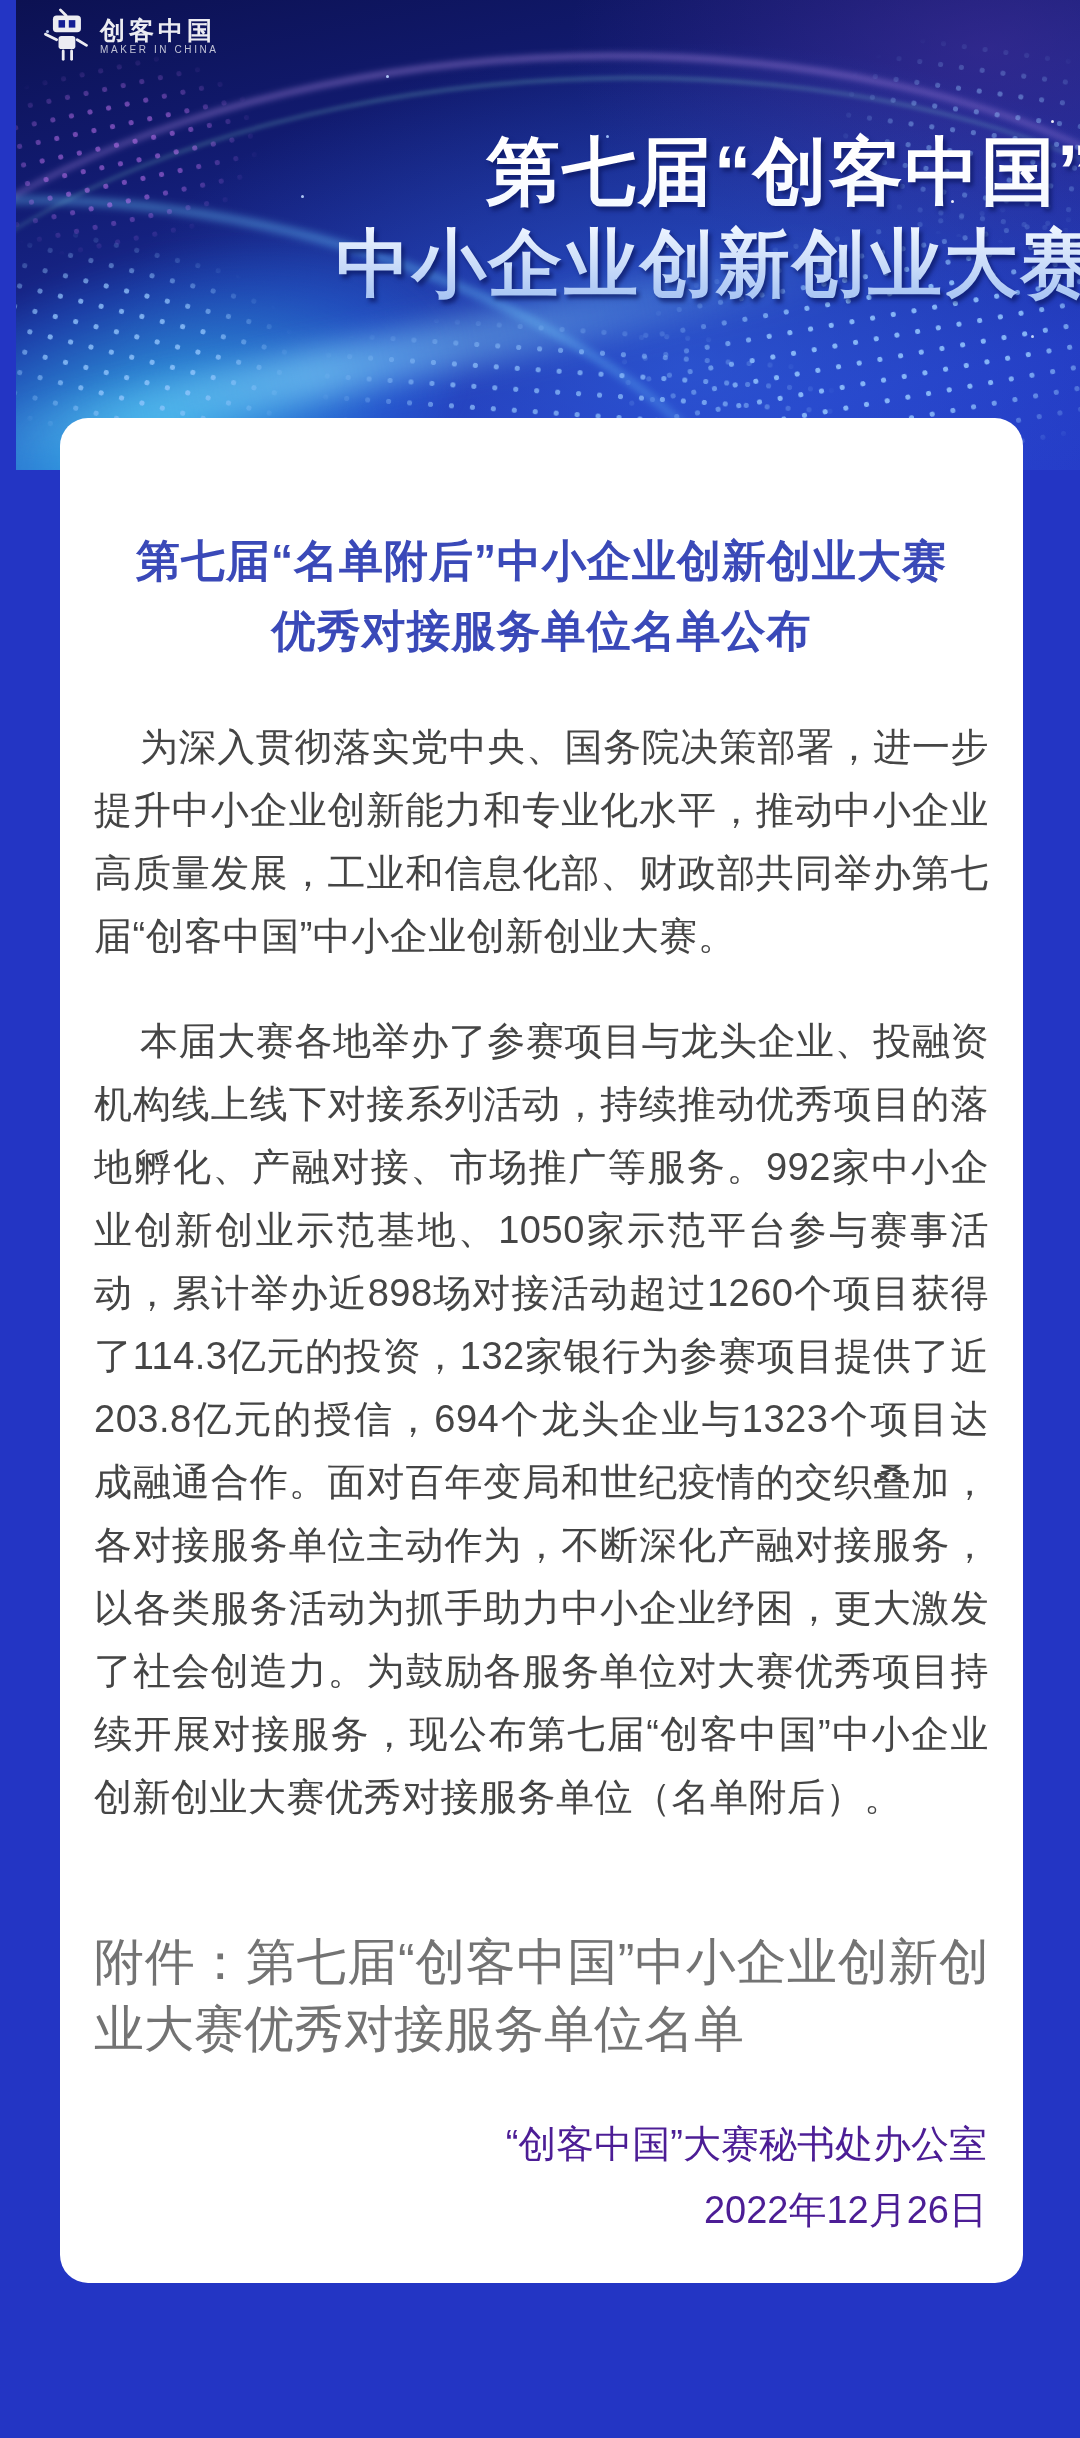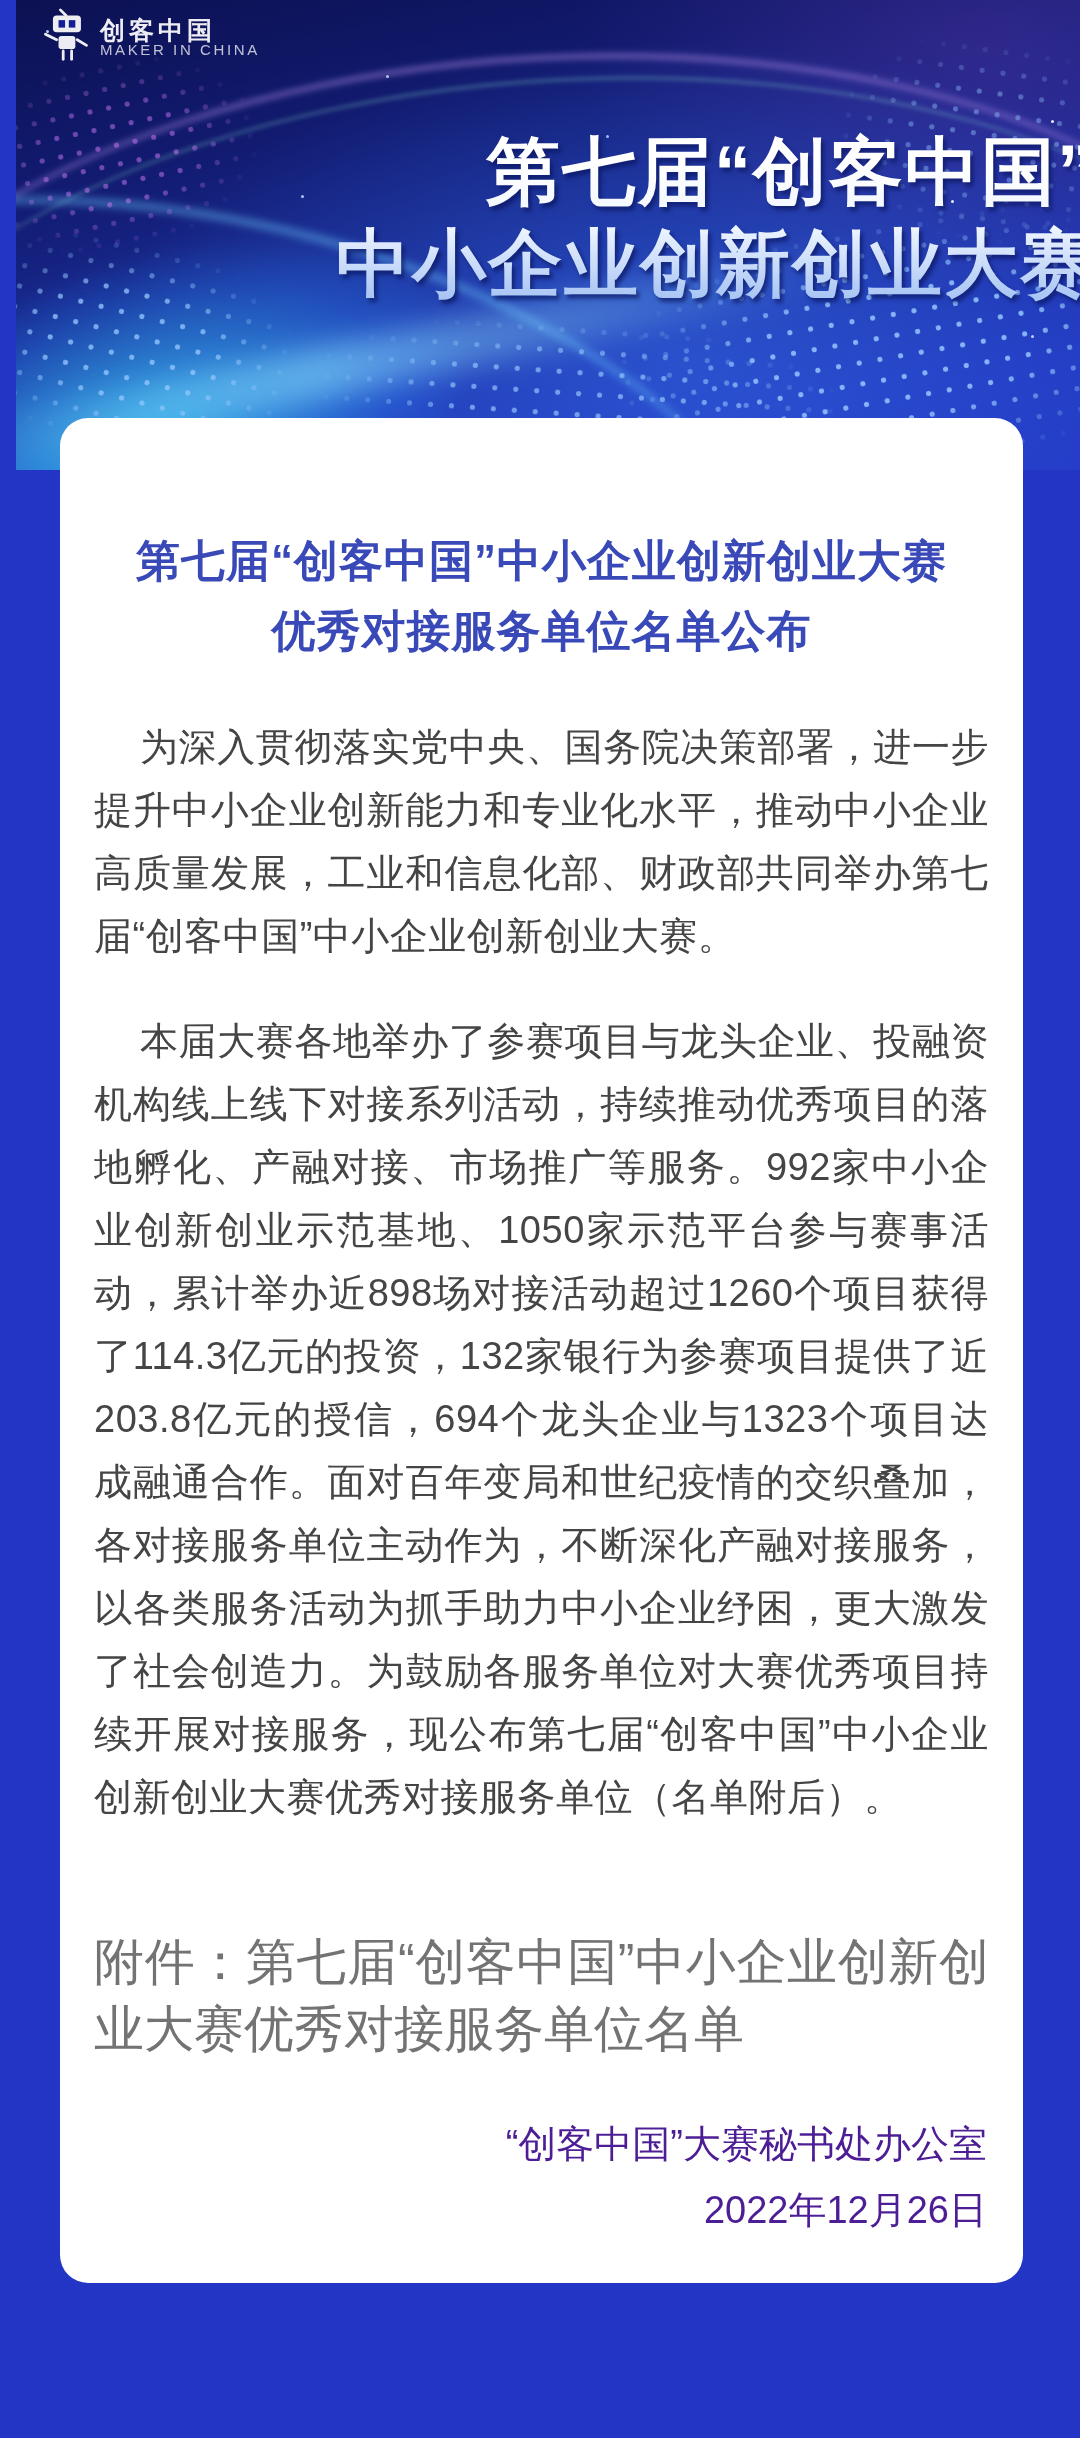--- a/index.html
+++ b/index.html
@@ -42,21 +42,21 @@
     background-image:radial-gradient(rgba(215,125,255,.6) 2.2px, rgba(215,125,255,0) 3px);
     background-size:19px 19px;opacity:.8;}
   .stars{position:absolute;left:30px;top:30px;width:3px;height:3px;border-radius:50%;background:#cfe2ff;opacity:.9;
     box-shadow:340px 45px #bcd6ff,620px 215px #9fc4ff,905px 170px #ffffff,
                560px 105px #a9ccff,985px 305px #cfe2ff,1005px 90px #ffffff,255px 165px #bcd6ff;}
   
   .logo{position:absolute;left:22px;top:8px;display:flex;align-items:center;opacity:.92;}
   .logo svg{width:56px;height:56px;display:block;}
   .logo-text{margin-left:6px;display:flex;flex-direction:column;}
   .logo-cn{color:#fff;font-size:25px;font-weight:bold;letter-spacing:4px;line-height:28px;}
-  .logo-en{color:rgba(255,255,255,.8);font-size:15px;letter-spacing:2.6px;line-height:12px;}
+  .logo-en{color:rgba(255,255,255,.8);font-size:10px;letter-spacing:2.6px;line-height:12px;}
   
   .banner-title{position:absolute;top:126px;left:0;width:100%;text-align:right;
     font-weight:900;font-size:74px;line-height:92px;letter-spacing:2px;
     background:linear-gradient(180deg,#ffffff 20%,#eef5ff 55%,#9dbdf2 100%);
     -webkit-background-clip:text;background-clip:text;color:transparent;
     filter:drop-shadow(3px 4px 2px rgba(8,18,90,.65));}
   
   .card{position:absolute;left:60px;top:418px;width:963px;height:1865px;
     background:#ffffff;border-radius:28px;box-sizing:border-box;padding:0 30px;z-index:5;}
   .card h1{margin:108px 0 0;text-align:center;color:#3a49b8;
@@ -107,21 +107,21 @@
   </div>
 
   <div class="banner-title">
     <div>第七届“创客中国”</div>
     <div>中小企业创新创业大赛</div>
   </div>
 </div>
 
 <div class="card">
   <h1>
-    <span>第七届“创客中国”中小企业创新创业大赛</span>
+    <span>第七届“名单附后”中小企业创新创业大赛</span>
     <span>优秀对接服务单位名单公布</span>
   </h1>
   <p class="para p1">为深入贯彻落实党中央、国务院决策部署，进一步提升中小企业创新能力和专业化水平，推动中小企业高质量发展，工业和信息化部、财政部共同举办第七届“创客中国”中小企业创新创业大赛。</p>
   <p class="para p2">本届大赛各地举办了参赛项目与龙头企业、投融资机构线上线下对接系列活动，持续推动优秀项目的落地孵化、产融对接、市场推广等服务。992家中小企业创新创业示范基地、1050家示范平台参与赛事活动，累计举办近898场对接活动超过1260个项目获得了114.3亿元的投资，132家银行为参赛项目提供了近203.8亿元的授信，694个龙头企业与1323个项目达成融通合作。面对百年变局和世纪疫情的交织叠加，各对接服务单位主动作为，不断深化产融对接服务，以各类服务活动为抓手助力中小企业纾困，更大激发了社会创造力。为鼓励各服务单位对大赛优秀项目持续开展对接服务，现公布第七届“创客中国”中小企业创新创业大赛优秀对接服务单位（名单附后）。</p>
   <p class="attachment">附件：第七届“创客中国”中小企业创新创业大赛优秀对接服务单位名单</p>
   <div class="signoff">
     <div>“创客中国”大赛秘书处办公室</div>
     <div>2022年12月26日</div>
   </div>
 </div>

